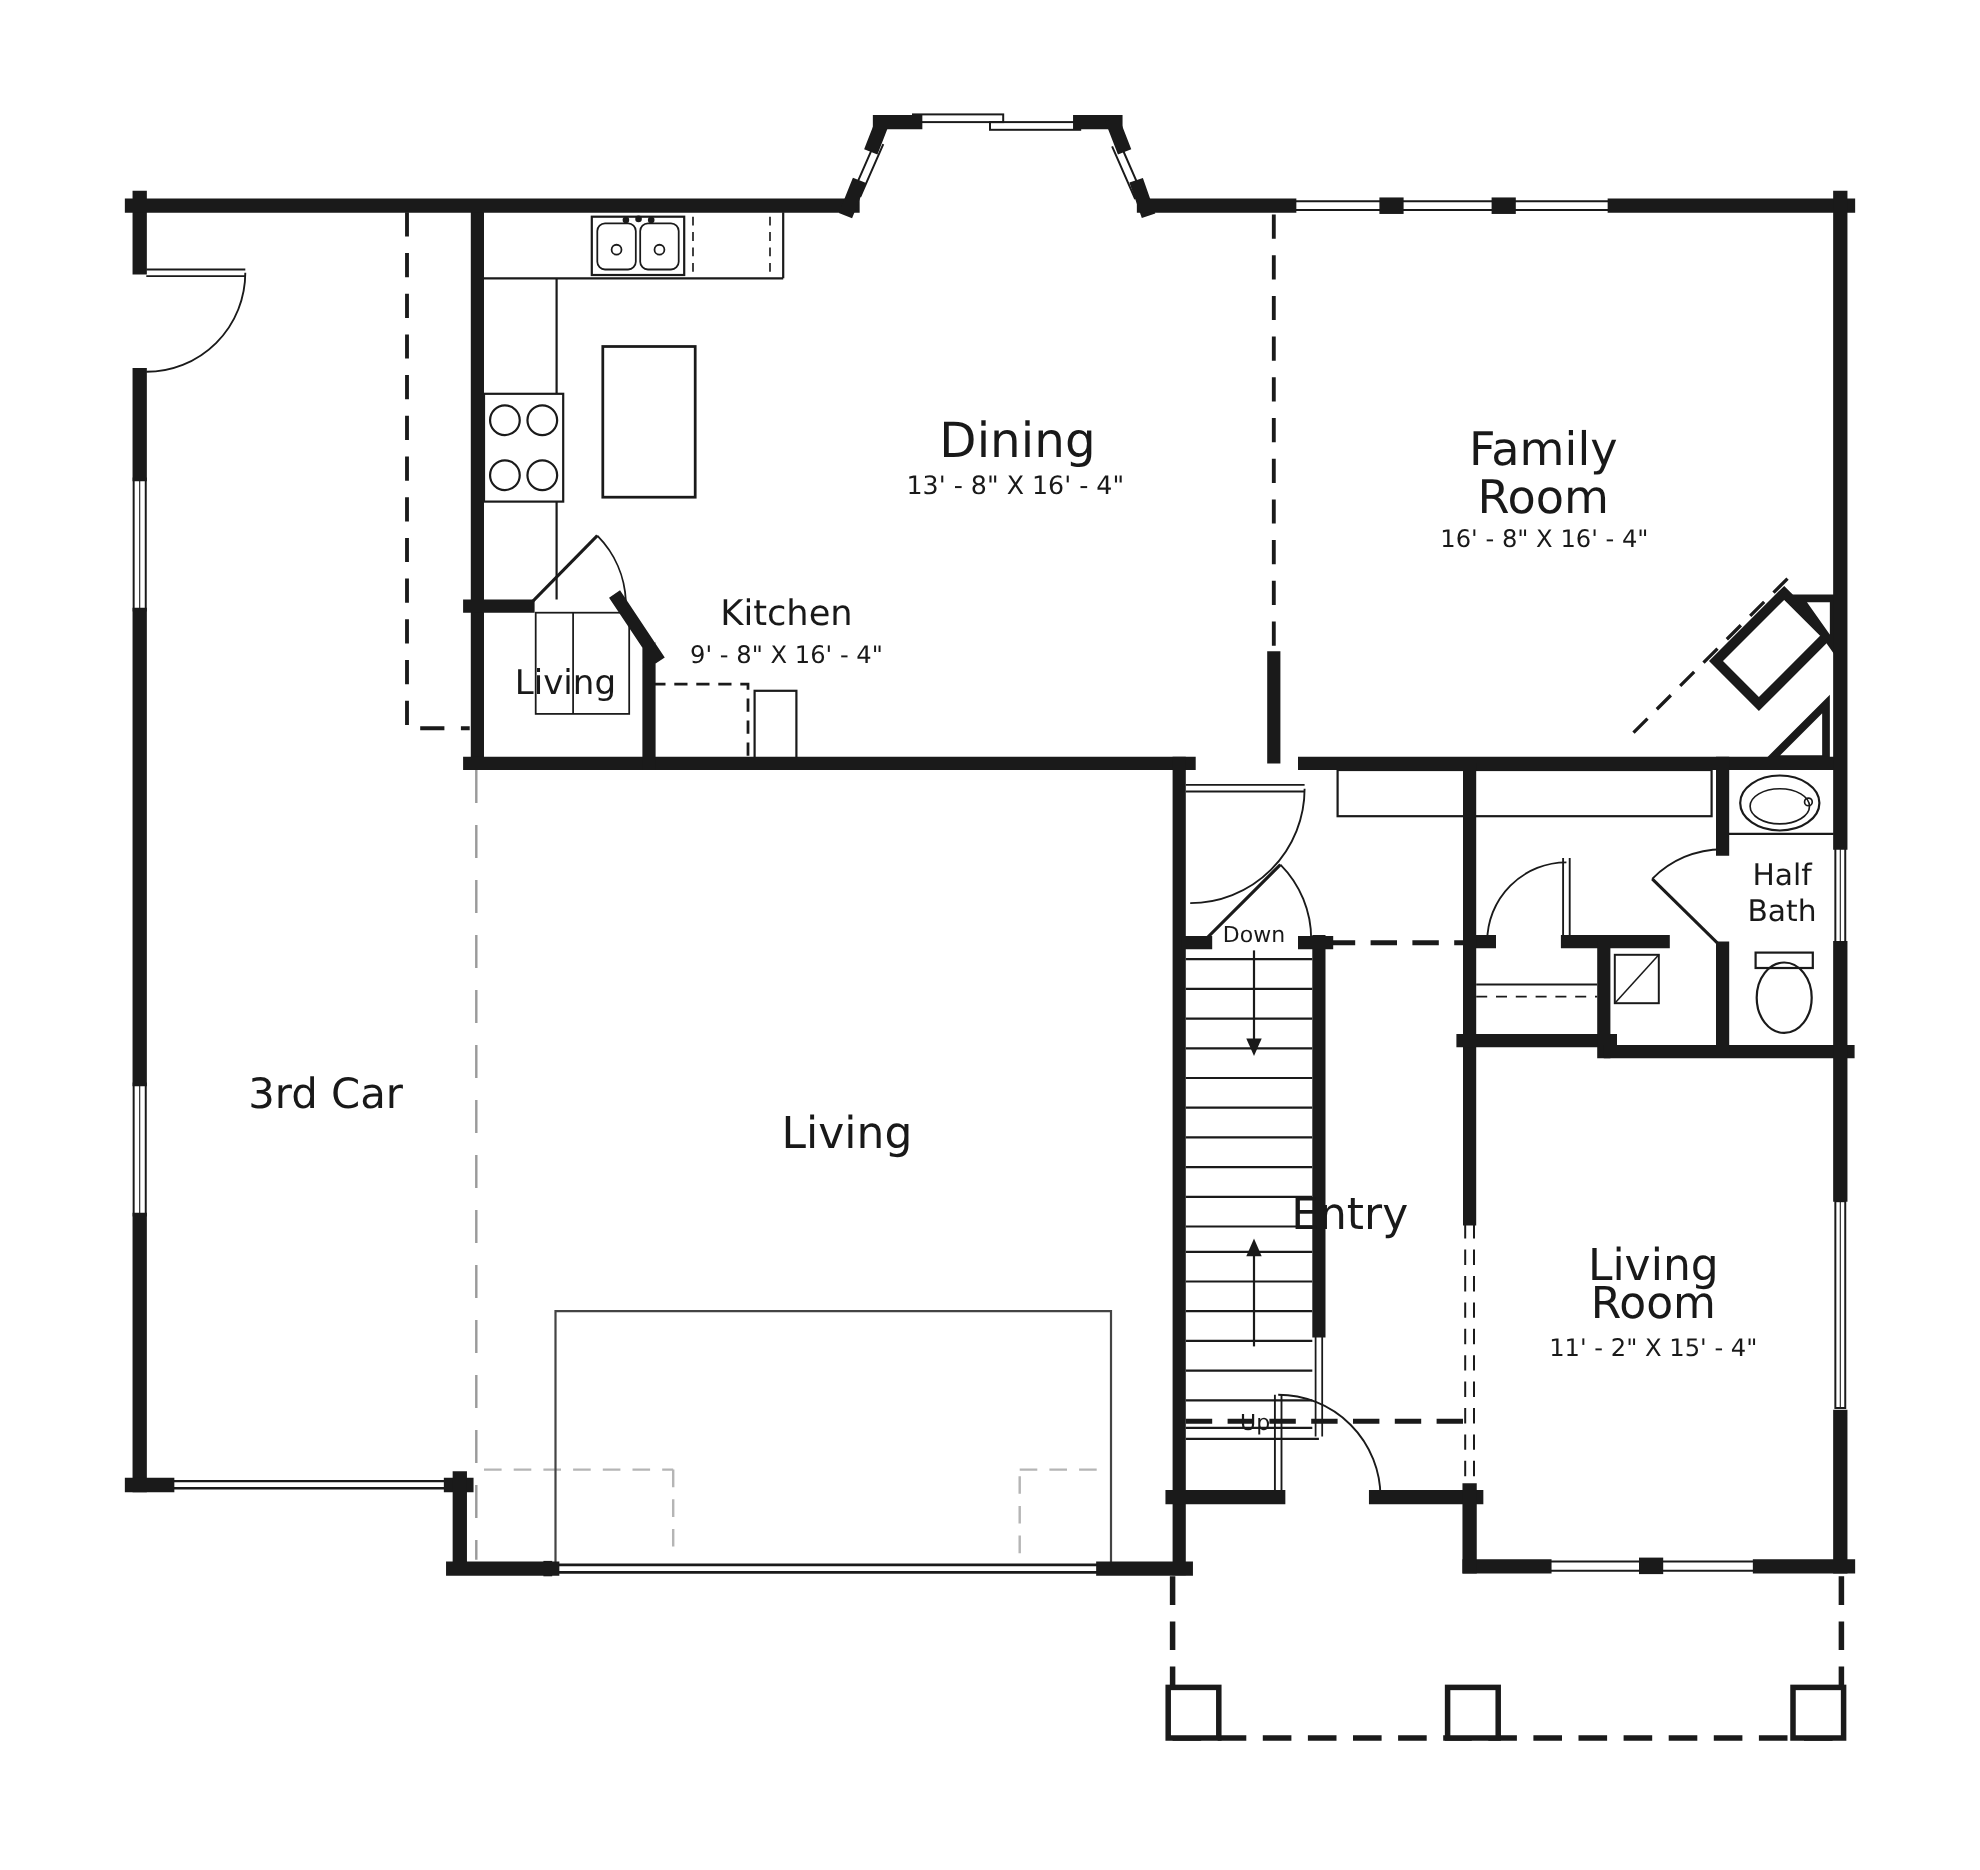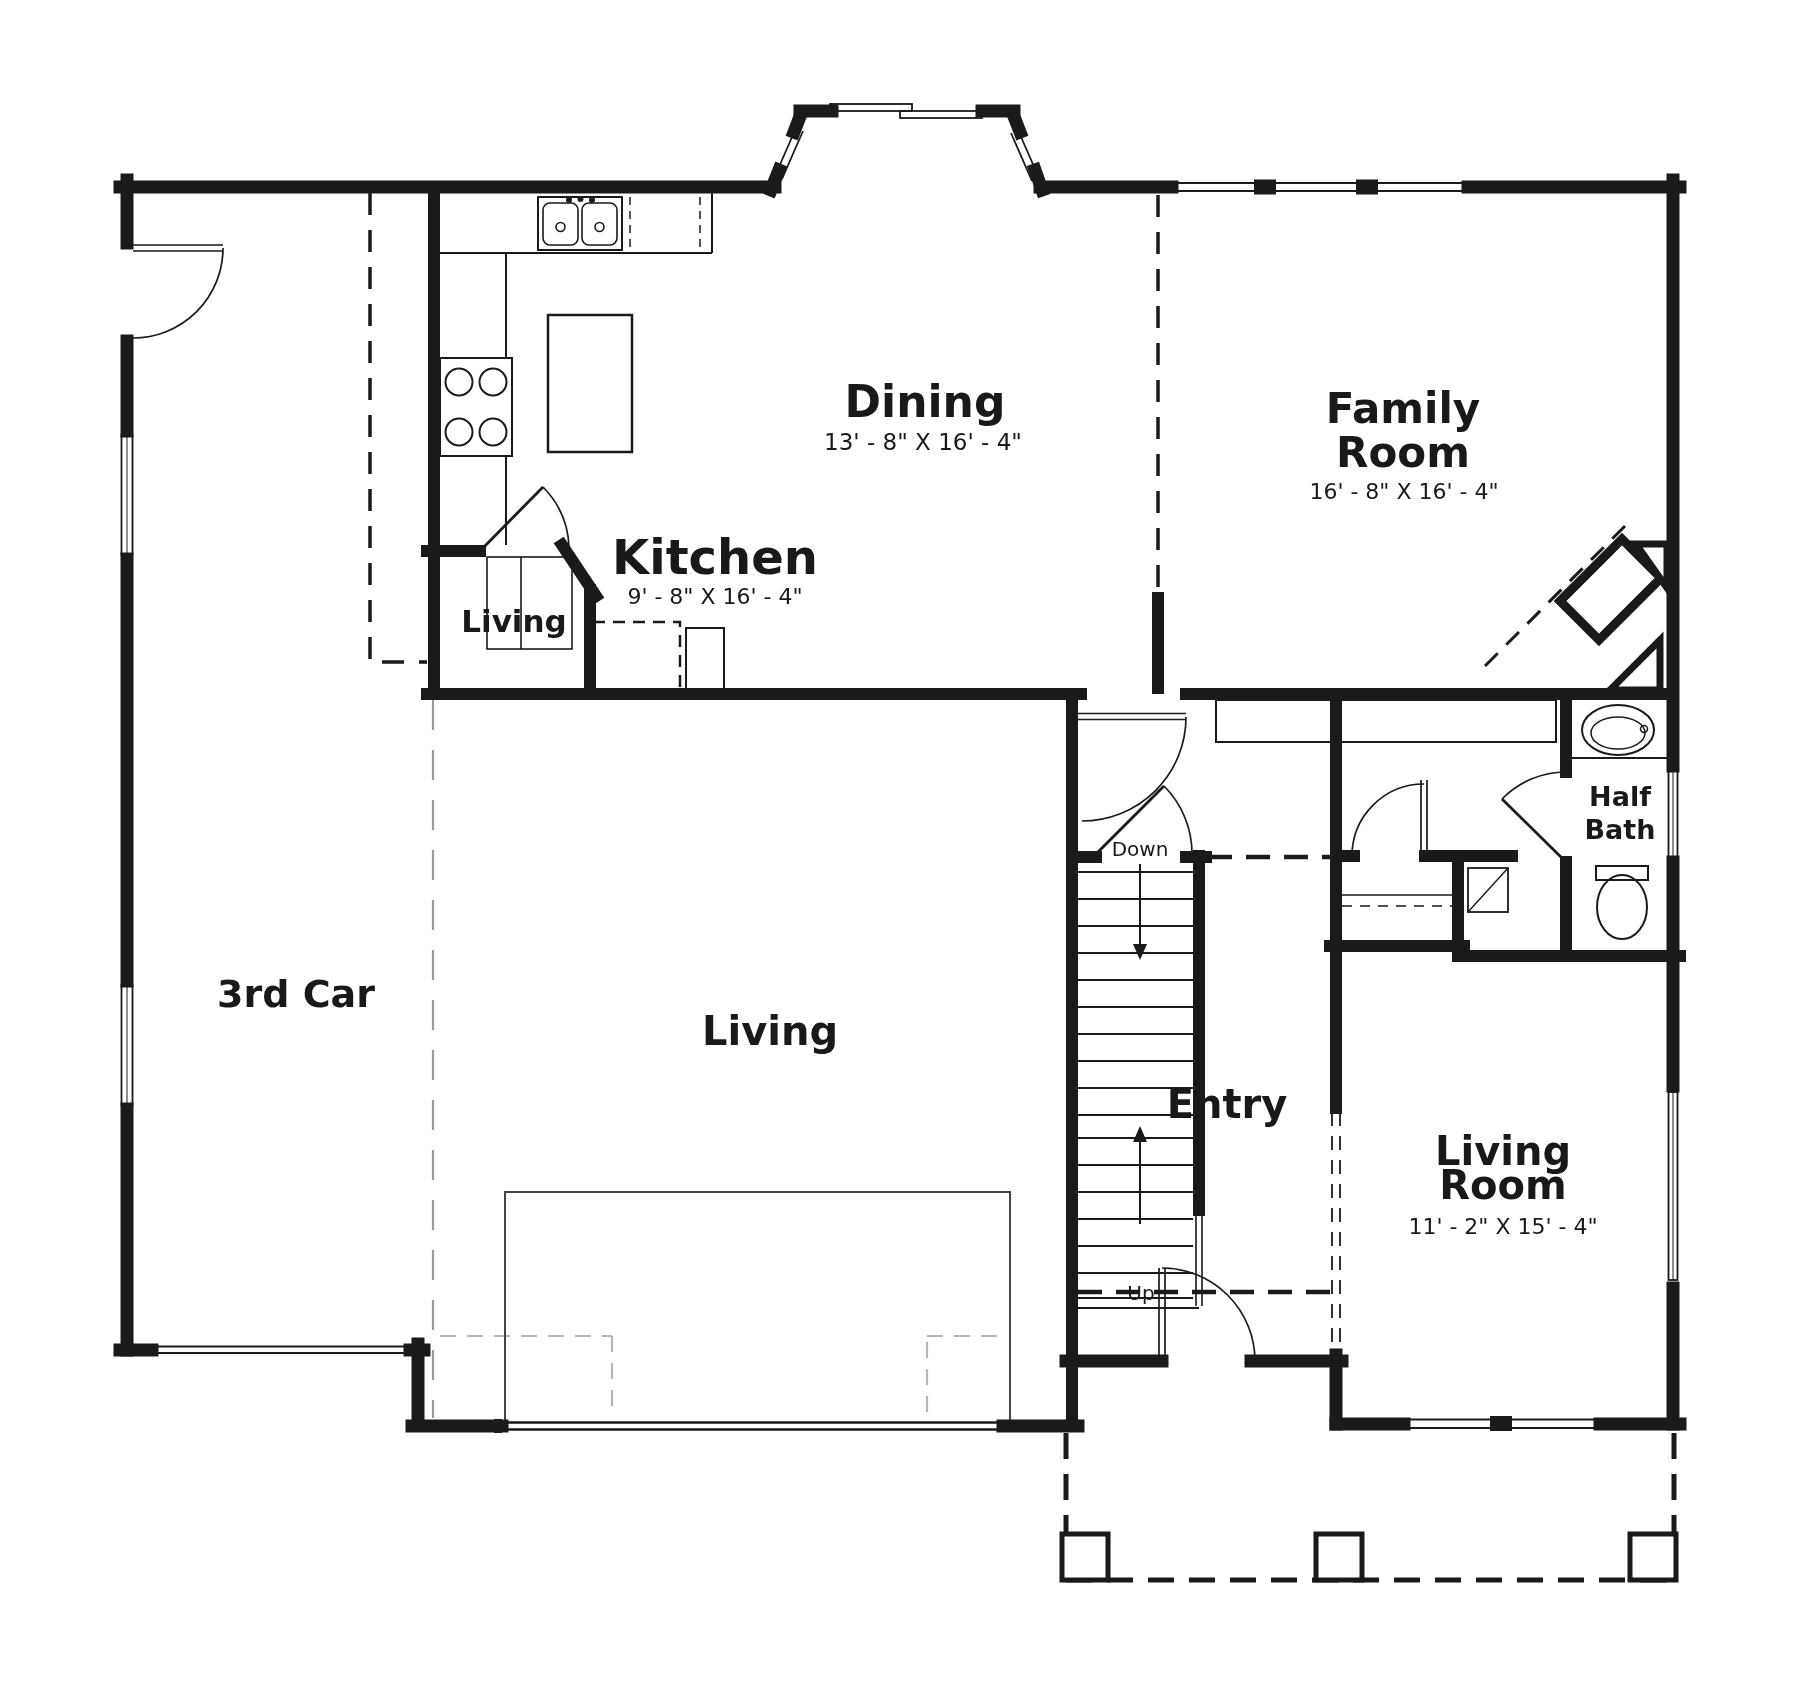--- a/index.html
+++ b/index.html
@@ -1,19 +1,19 @@
 <!DOCTYPE html>
 <html><head>
 <meta charset="utf-8">
 <style>
   html,body{margin:0;padding:0;background:#ffffff;}
   .plan{position:relative;width:1800px;height:1700px;background:#ffffff;overflow:hidden;}
   .plan svg{position:absolute;left:0;top:0;width:1800px;height:1700px;}
   .lbl{position:absolute;transform:translate(-50%,-50%);font-family:"DejaVu Sans","Liberation Sans",sans-serif;color:#191919;white-space:nowrap;letter-spacing:0;}
-  .name{font-weight:bold;}
+  .name{font-weight:normal;}
   .dims{font-weight:normal;}
 </style>
 </head>
 <body>
 
 <div class="plan">
 
 <svg viewBox="0 0 1800 1700">
 
   <g stroke="#9a9a9a" stroke-width="2.2" fill="none">
@@ -177,21 +177,21 @@
   </g>
 </svg>
 
   <div class="lbl name" style="left:925px;top:401px;font-size:44px">Dining</div>
   <div class="lbl dims" style="left:923px;top:442px;font-size:23px">13' - 8" X 16' - 4"</div>
 
   <div class="lbl name" style="left:1403px;top:408px;font-size:42px">Family</div>
   <div class="lbl name" style="left:1403px;top:452px;font-size:42px">Room</div>
   <div class="lbl dims" style="left:1404px;top:491px;font-size:22px">16' - 8" X 16' - 4"</div>
 
-  <div class="lbl name" style="left:715px;top:557px;font-size:48px">Kitchen</div>
+  <div class="lbl name" style="left:715px;top:557px;font-size:32px">Kitchen</div>
   <div class="lbl dims" style="left:715px;top:596px;font-size:22px">9' - 8" X 16' - 4"</div>
 
   <div class="lbl name" style="left:514px;top:621px;font-size:31px">Living</div>
 
   <div class="lbl name" style="left:1620px;top:796px;font-size:27px">Half</div>
   <div class="lbl name" style="left:1620px;top:829px;font-size:27px">Bath</div>
 
   <div class="lbl name" style="left:296px;top:994px;font-size:38px">3rd Car</div>
 
   <div class="lbl name" style="left:770px;top:1031px;font-size:40px">Living</div>

